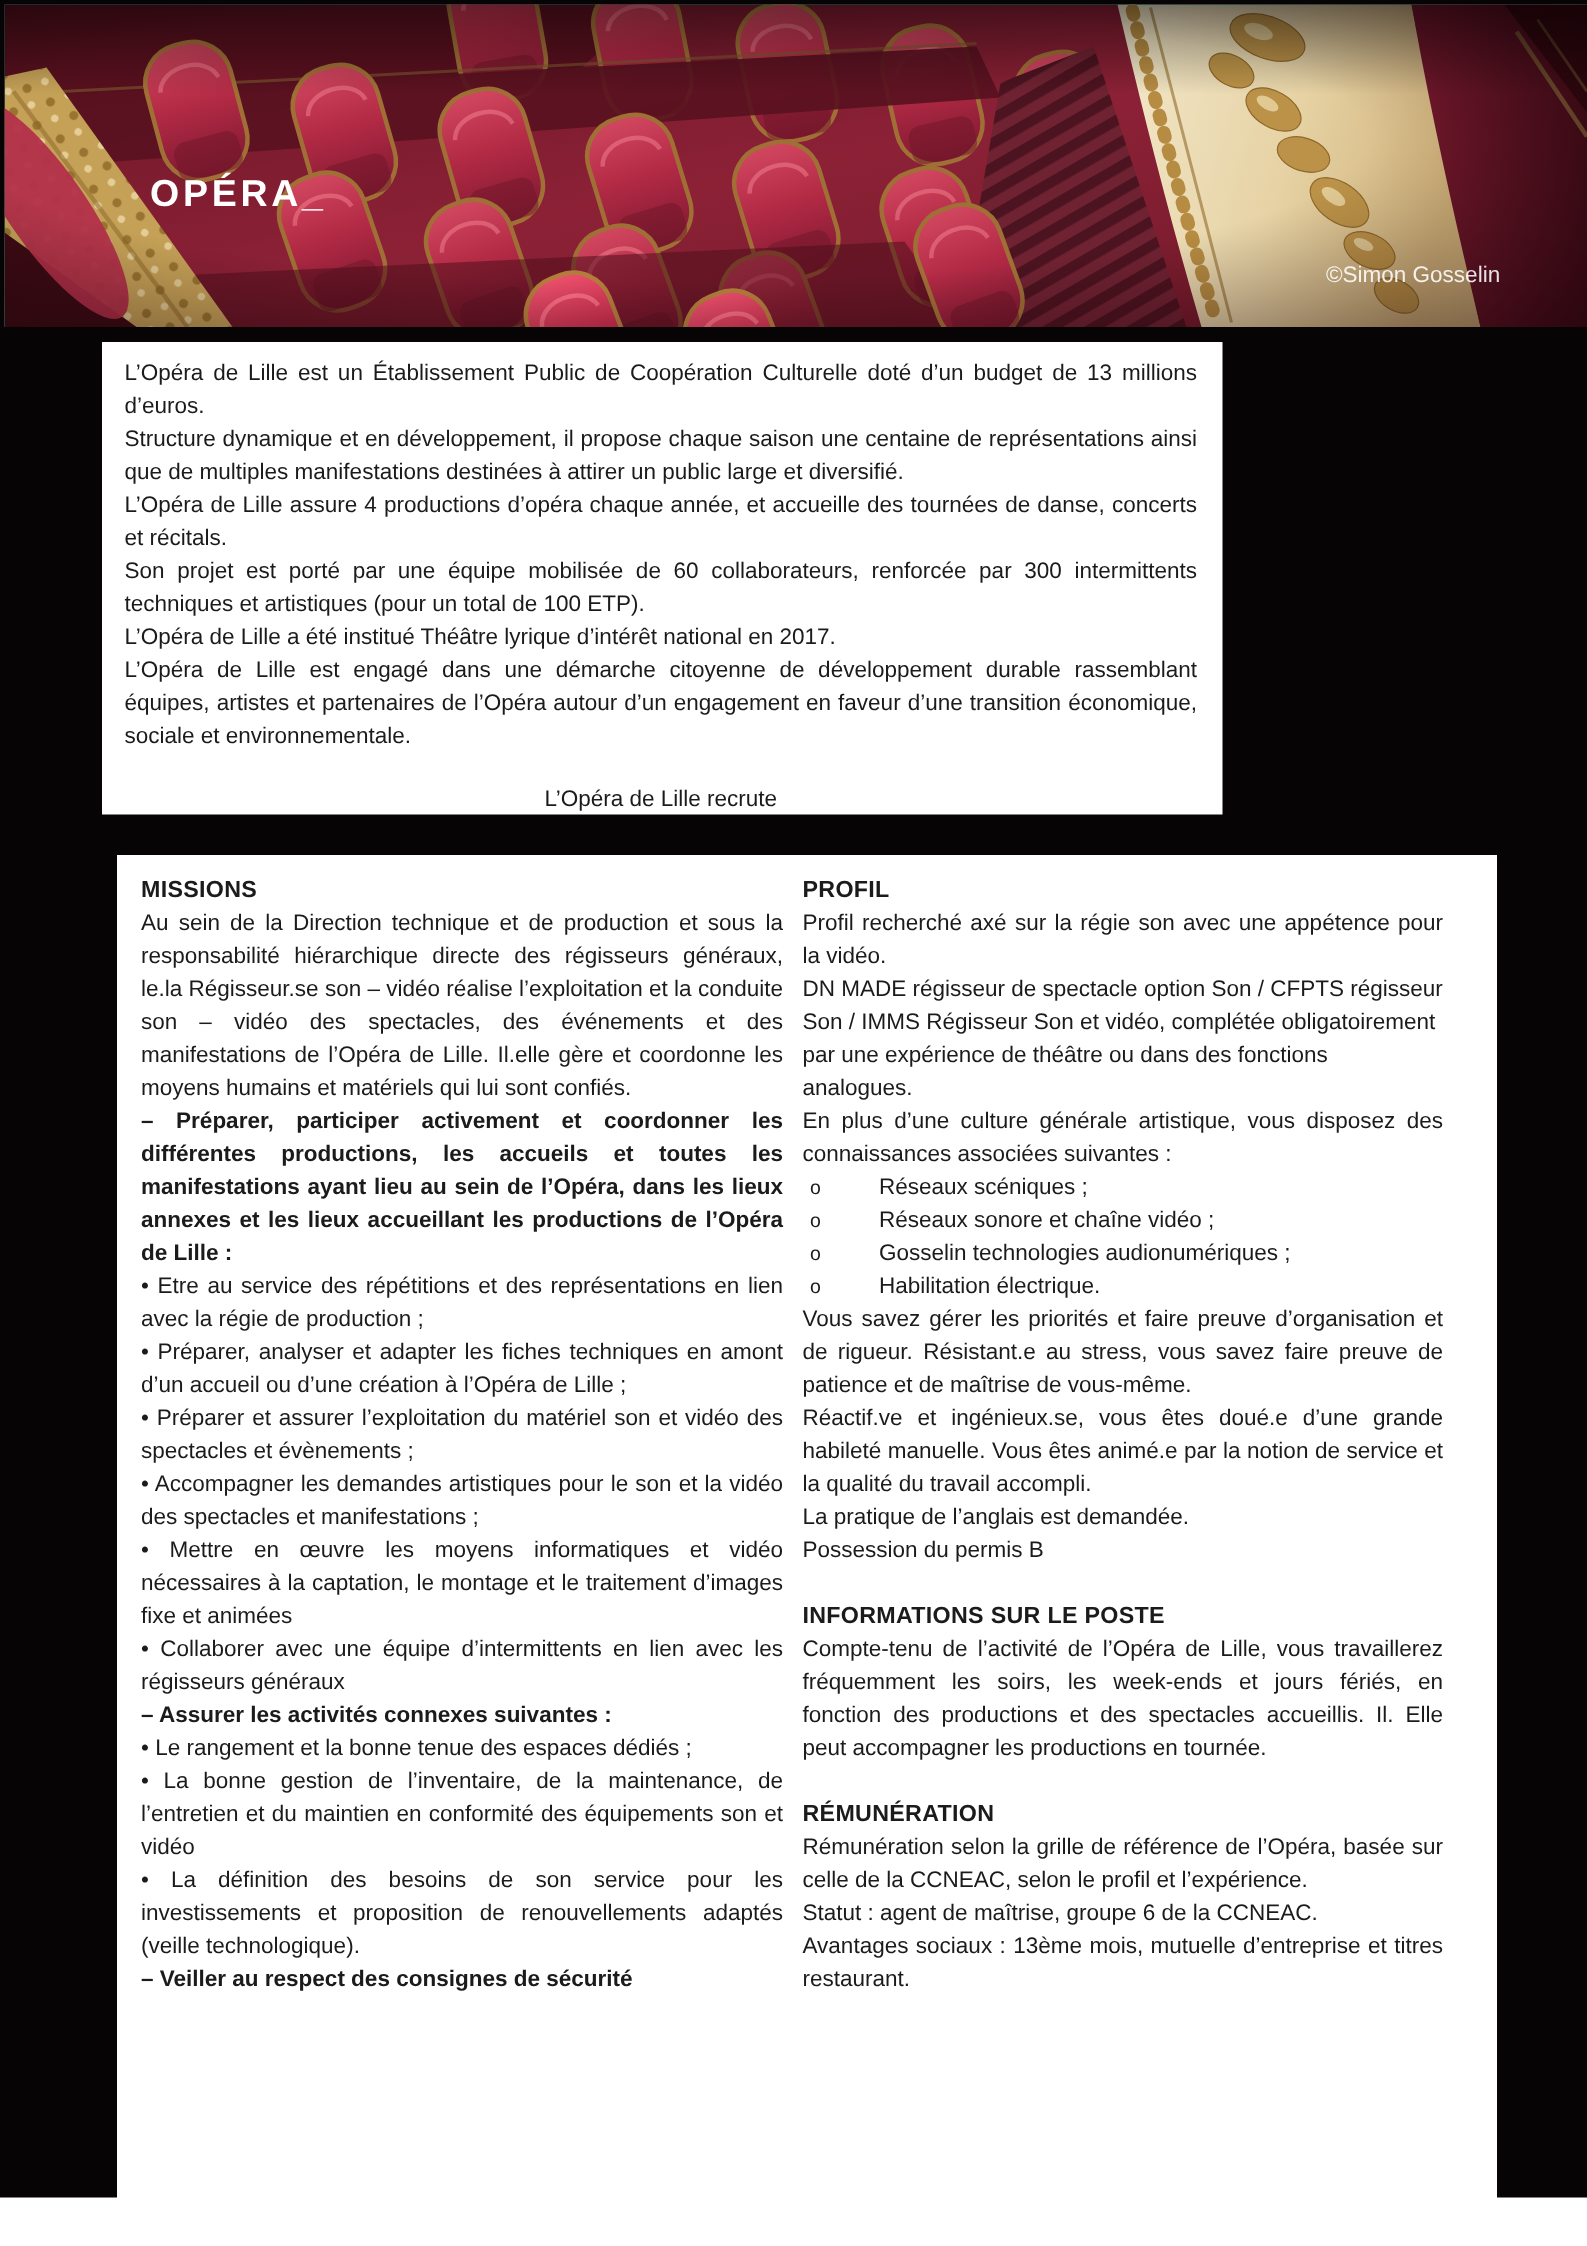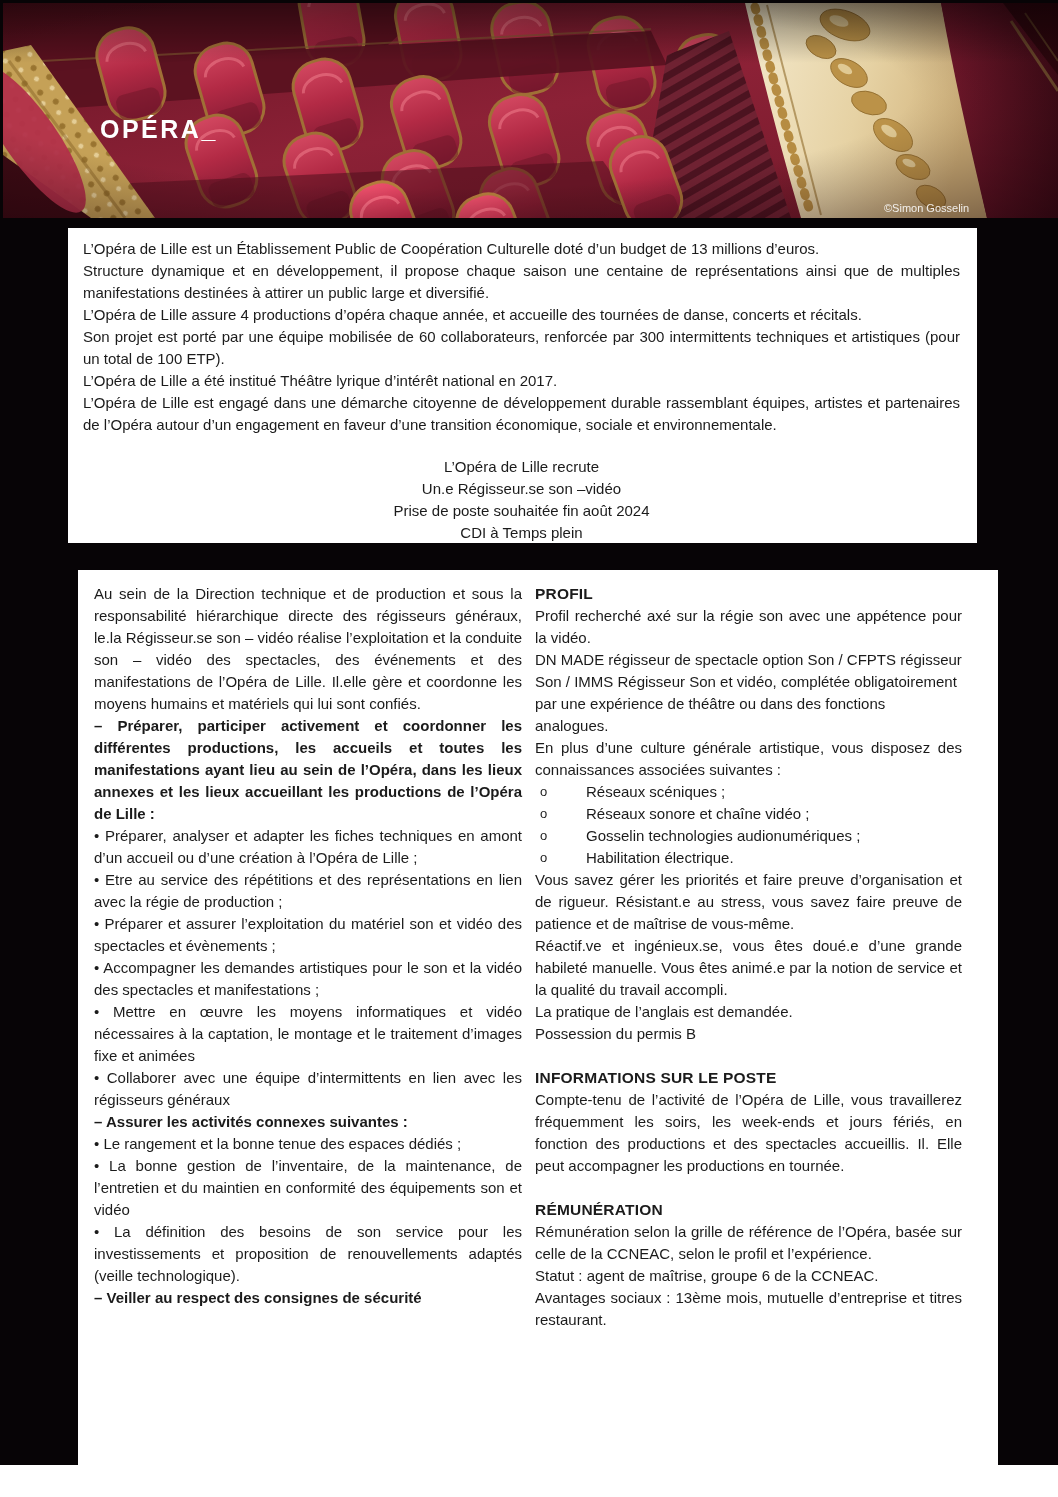--- a/index.html
+++ b/index.html
@@ -9,26 +9,26 @@
     font-family:"Liberation Sans", sans-serif;
   }
   .black-bg { position:absolute; left:0; top:0; width:1058px; height:1465px; background:#070406; }
   
   .hero { position:absolute; left:3px; top:3px; width:1055px; height:215px; overflow:hidden; background:#0f766e; }
   .hero svg { display:block; }
   .logo {
     position:absolute; left:97px; top:44px; color:#ffffff; font-weight:bold;
     font-size:25px; line-height:33px; letter-spacing:2.5px; white-space:pre;
   }
-  .credit { position:absolute; left:881px; top:172px; color:rgba(255,255,255,.88); font-size:11px;margin-top:27px; }
+  .credit { position:absolute; left:881px; top:172px; color:rgba(255,255,255,.88); font-size:15px; }
   .dim { filter:brightness(.55); }
   .bright { filter:brightness(1.12); }
   
   .box { position:absolute; background:#ffffff; color:#1b1b1b; font-size:15px; line-height:22px; box-sizing:border-box; overflow:hidden; }
-  .intro-box { left:68px; top:228px; width:909px; height:315px; padding:10px 17px 0 15px; }
+  .intro-box { left:68px; top:228px; width:747px; height:315px; padding:10px 17px 0 15px; }
   .intro-box p { margin:0; text-align:justify; }
   .recruit { margin-top:20px; text-align:center; font-weight:normal; }
   .recruit div { line-height:22px; }
   .body-box { left:78px; top:570px; width:920px; height:927px; padding:13px 36px 0 16px; display:flex; gap:13px; }
   .col-left  { width:428px; flex:0 0 428px; }
   .col-right { width:427px; flex:0 0 427px; }
   h2 { font-size:15.5px; font-weight:bold; margin:0; letter-spacing:.2px; }
   .body-box p { margin:0; }
   .just { text-align:justify; }
   .gap { margin-top:22px; }
@@ -175,24 +175,25 @@
     <div>L’Opéra de Lille recrute</div>
     <div>Un.e Régisseur.se son –vidéo</div>
     <div>Prise de poste souhaitée fin août 2024</div>
     <div>CDI à Temps plein</div>
   </div>
 </section>
 
 <section class="box body-box">
 
   <div class="col-left">
+    <h2>MISSIONS</h2>
     <p class="just">Au sein de la Direction technique et de production et sous la responsabilité hiérarchique directe des régisseurs généraux, le.la Régisseur.se son – vidéo réalise l’exploitation et la conduite son – vidéo des spectacles, des événements et des manifestations de l’Opéra de Lille. Il.elle gère et coordonne les moyens humains et matériels qui lui sont confiés.</p>
     <p class="just bold gap">– Préparer, participer activement et coordonner les différentes productions, les accueils et toutes les manifestations ayant lieu au sein de l’Opéra, dans les lieux annexes et les lieux accueillant les productions de l’Opéra de Lille :</p>
+    <p class="just">• Etre au service des répétitions et des représentations en lien avec la régie de production ;</p>
     <p class="just">• Préparer, analyser et adapter les fiches techniques en amont d’un accueil ou d’une création à l’Opéra de Lille ;</p>
-    <p class="just">• Etre au service des répétitions et des représentations en lien avec la régie de production ;</p>
     <p class="just">• Préparer et assurer l’exploitation du matériel son et vidéo des spectacles et évènements ;</p>
     <p class="just">• Accompagner les demandes artistiques pour le son et la vidéo des spectacles et manifestations ;</p>
     <p class="just">• Mettre en œuvre les moyens informatiques et vidéo nécessaires à la captation, le montage et le traitement d’images fixe et animées</p>
     <p class="just">• Collaborer avec une équipe d’intermittents en lien avec les régisseurs généraux</p>
     <p class="bold gap">– Assurer les activités connexes suivantes :</p>
     <p class="just">• Le rangement et la bonne tenue des espaces dédiés ;</p>
     <p class="just">• La bonne gestion de l’inventaire, de la maintenance, de l’entretien et du maintien en conformité des équipements son et vidéo</p>
     <p class="just">• La définition des besoins de son service pour les investissements et proposition de renouvellements adaptés (veille technologique).</p>
     <p class="bold gap">– Veiller au respect des consignes de sécurité</p>
   </div>

